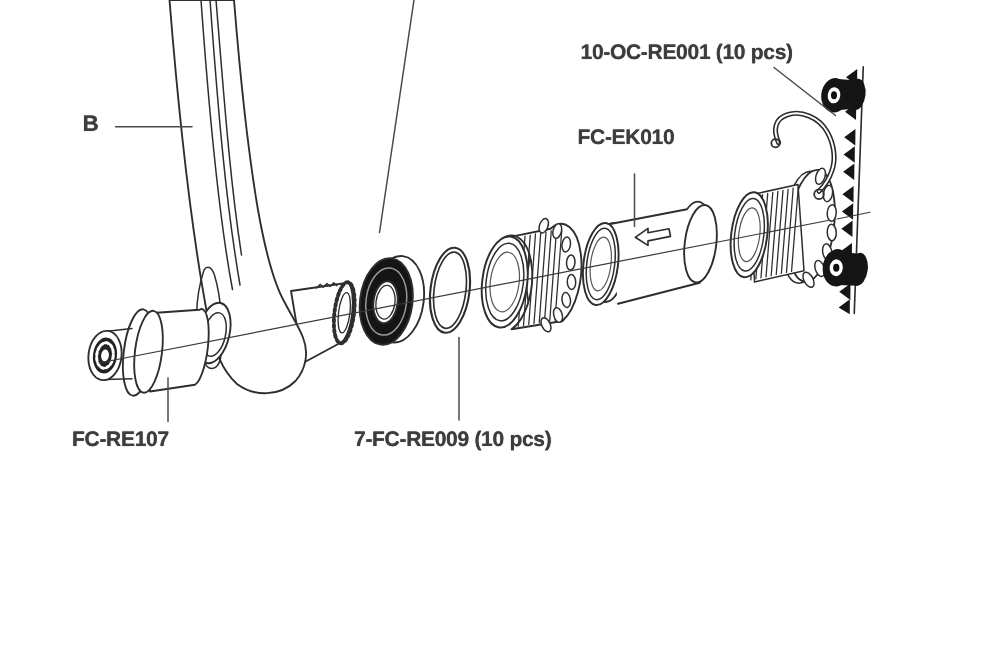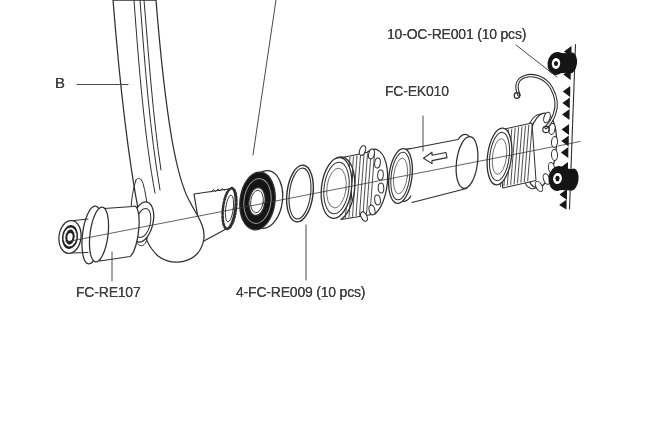--- a/index.html
+++ b/index.html
@@ -12,20 +12,21 @@
   }
   .canvas svg{position:absolute;left:0;top:0;}
   .part-label{
     position:absolute;
     font-size:14px;
     line-height:14px;
     color:#3d3d3d;
     letter-spacing:-0.2px;
     white-space:nowrap;
     text-shadow:0 0 0.5px #3d3d3d;
+    font-weight:bold;
   }
   .part-label.big{font-size:15px;}
 </style>
 </head>
 <body>
 
 <div class="canvas">
 
   <svg width="658" height="436" viewBox="0 0 658 436">
     <g stroke="#2e2e2e" stroke-width="1.25" fill="none" stroke-linecap="round" stroke-linejoin="round">
@@ -178,16 +179,16 @@
         <path d="M306,225 L306,280"></path>
         <path d="M112,252 L112,281"></path>
       </g>
 
     </g>
   </svg>
 
   <div class="part-label big" style="left:55px;top:76px;">B</div>
   <div class="part-label" style="left:387px;top:27px;">10-OC-RE001 (10 pcs)</div>
   <div class="part-label" style="left:385px;top:84px;">FC-EK010</div>
-  <div class="part-label" style="left:76px;top:285px;">FC-RE107</div>
-  <div class="part-label" style="left:236px;top:285px;">4-FC-RE009 (10 pcs)</div>
+  <div class="part-label" style="left:48px;top:285px;">FC-RE107</div>
+  <div class="part-label" style="left:236px;top:285px;">7-FC-RE009 (10 pcs)</div>
 
 </div>
 
 </body></html>

